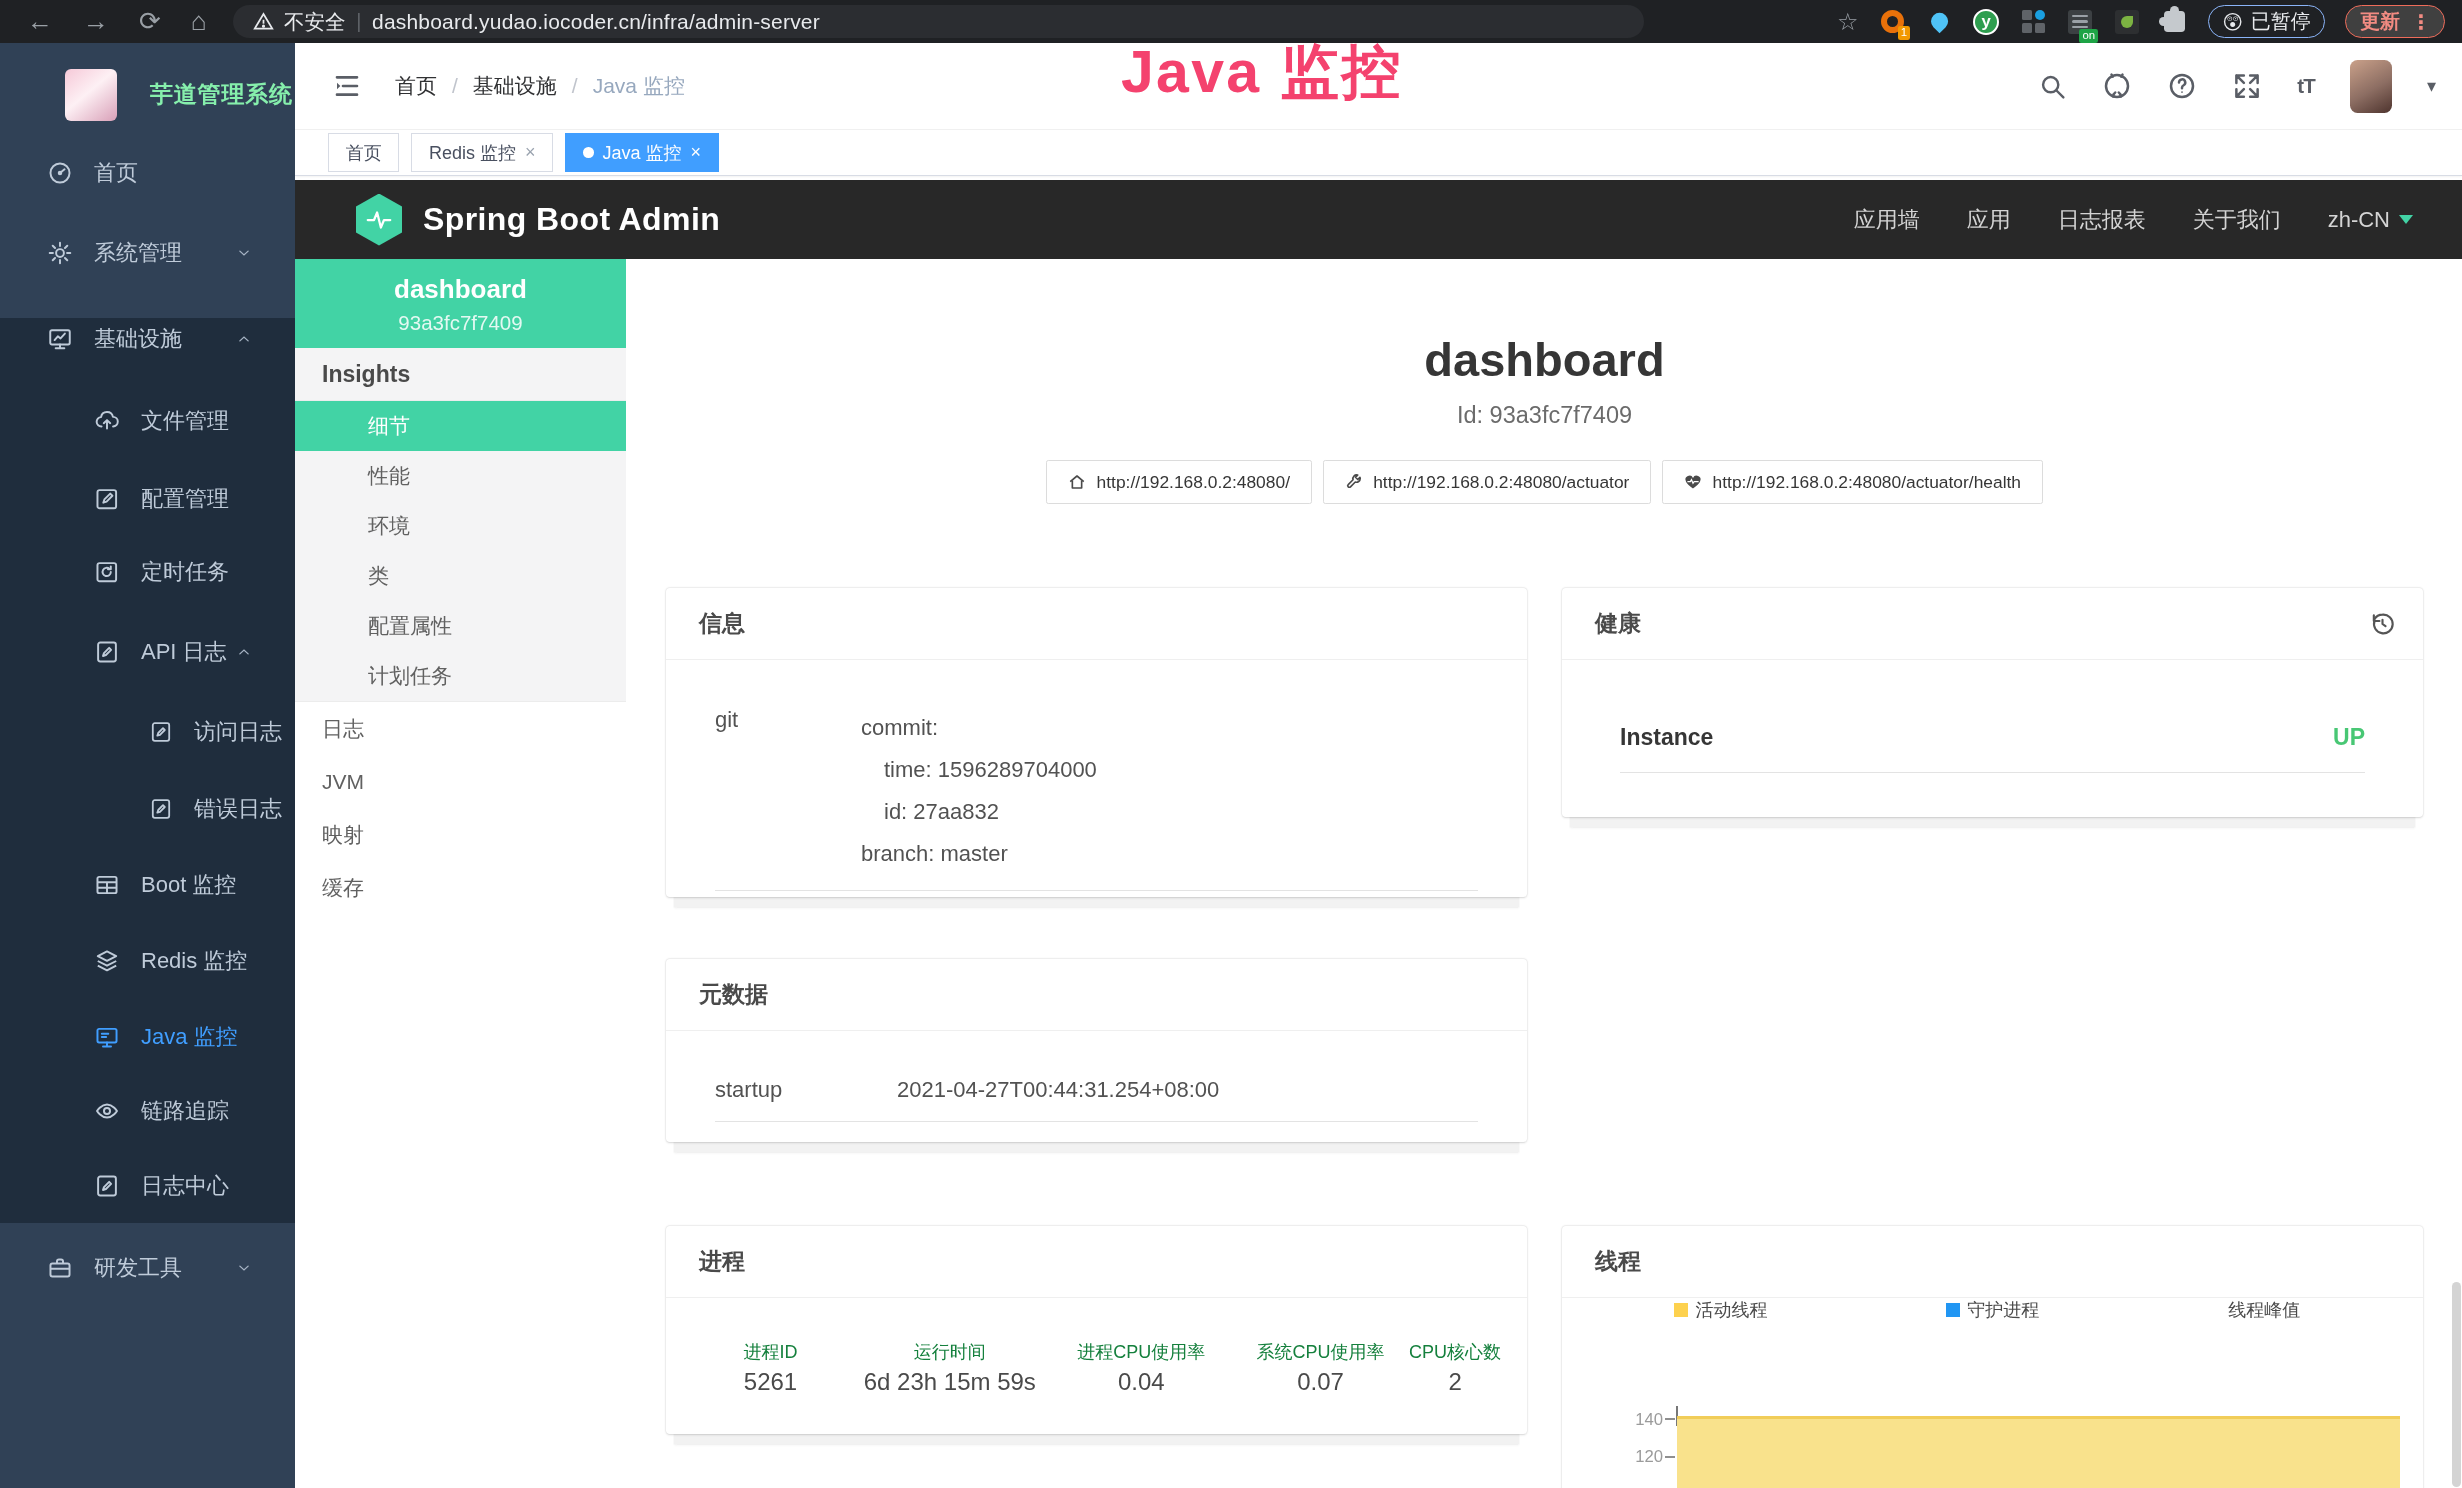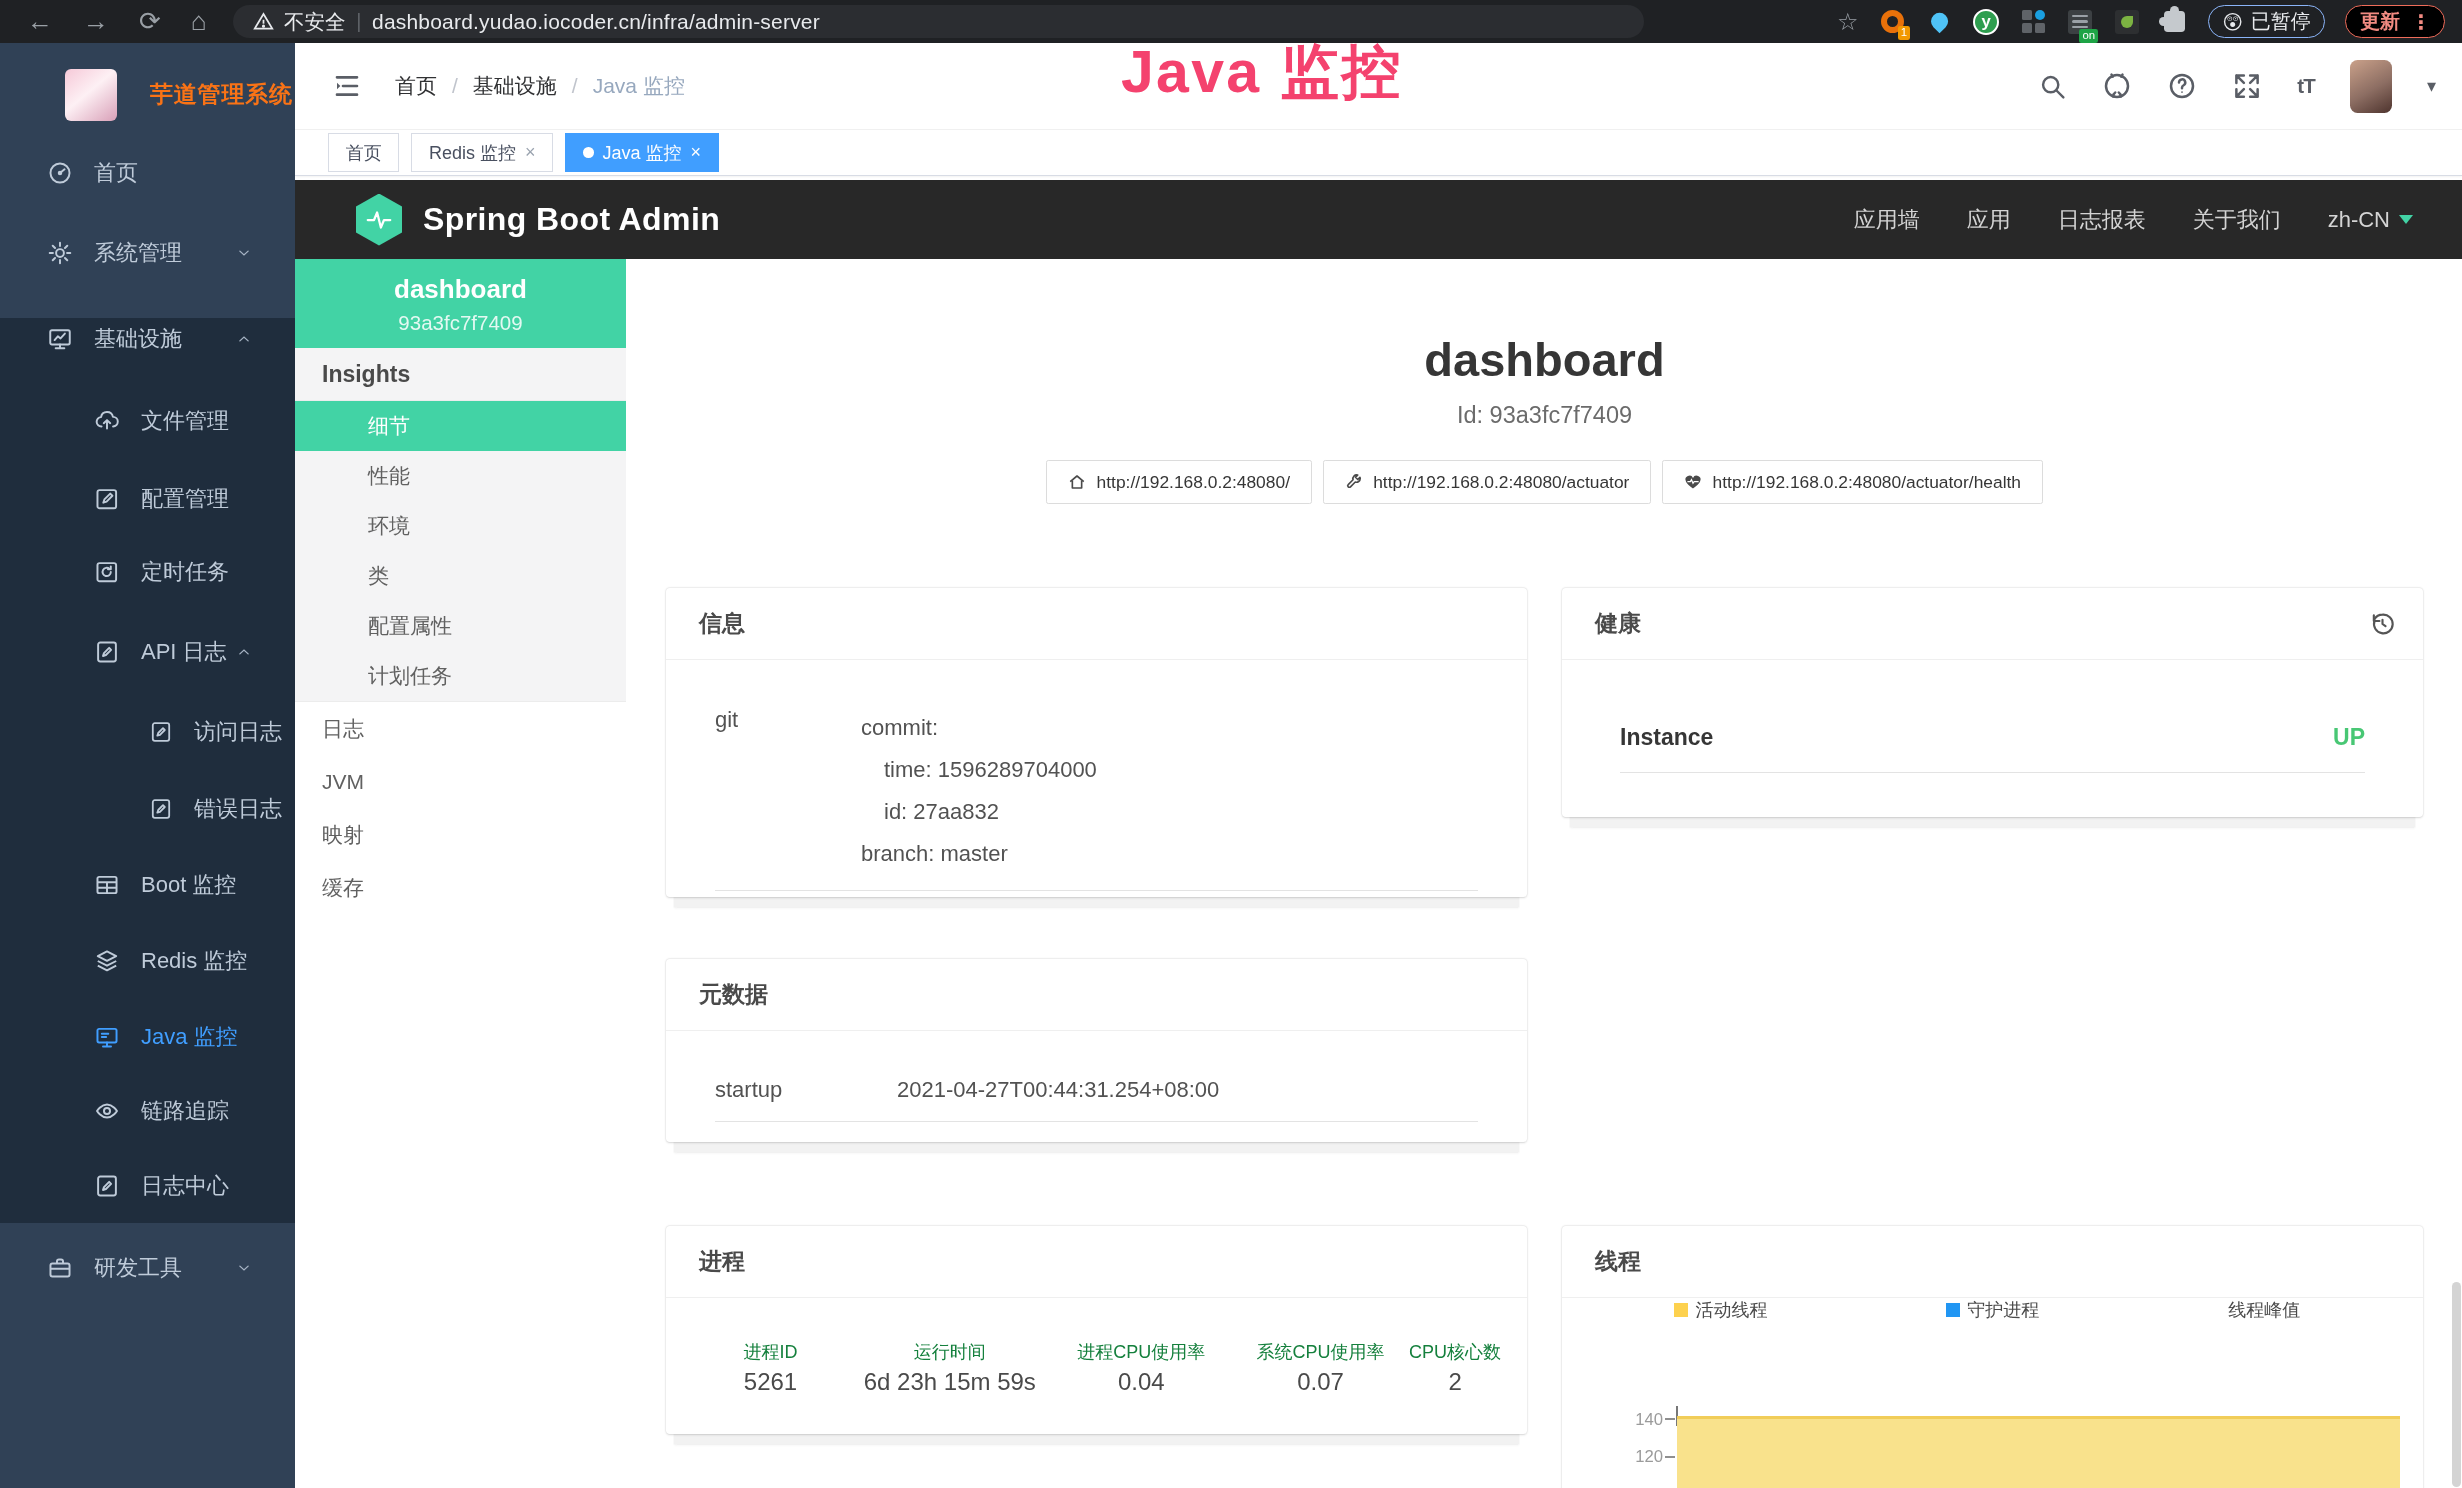--- a/index.html
+++ b/index.html
@@ -28,29 +28,29 @@
   .e-dark { width:24px; height:24px; background:#3c4043; border-radius:3px; display:flex; flex-direction:column; justify-content:center; gap:3px; padding:0 3.8px; }
   .e-dark i { height:2.3px; background:#9aa0a6; border-radius:1.5px; }
   .e-leaf { width:24px; height:24px; background:#2d2f31; border-radius:3px; display:flex; align-items:center; justify-content:center; }
   .e-leaf i { width:12px; height:12px; background:#7cb342; border-radius:50% 0 50% 50%; }
   .puzzle { position:relative; width:21px; height:21px; background:#c5c9cd; border-radius:3.8px; }
   .puzzle i { position:absolute; width:9px; height:9px; background:#c5c9cd; border-radius:50%; }
   .puzzle i.t { top:-4.6px; left:6px; } .puzzle i.l { left:-4.6px; top:6px; }
   .pill { height:33px; border-radius:16.7px; display:flex; align-items:center; gap:7.6px; padding:0 13.7px; font-size:20px; }
   .paused { border:1.5px solid #8ab4f8; color:#e8eaed; }
   .paused .face { font-size:20px; }
-  .update { border:1.5px solid #ef6c5a; background:#000000; color:#f28b82; gap:10.6px; font-weight:600;}
+  .update { border:1.5px solid #ef6c5a; background:#404040; color:#f28b82; gap:10.6px; font-weight:600;}
   .update .dots { font-size:20px; color:#f28b82; }
 
   
   .sidebar { position:absolute; left:0; top:43px; width:295px; height:1445px; background:#304156; z-index:10; }
   .submenu-bg { position:absolute; left:0; top:275px; width:100%; height:905px; background:#1f2d3d; }
   .logo-row { position:absolute; left:0; top:13.7px; width:100%; height:76px; display:flex; align-items:center; }
   .logo-img { width:52px; height:52px; margin-left:65px; border-radius:6px; background:linear-gradient(140deg,#f6c9d8 0%,#fdf0f4 45%,#d9a0b8 100%); }
-  .logo-title { margin-left:33px; color:#f97316; font-weight:700; font-size:23px; letter-spacing:0.8px; }
+  .logo-title { margin-left:33px; color:#86efac; font-weight:700; font-size:23px; letter-spacing:0.8px; }
   .s-item { position:absolute; left:0; width:100%; height:79px; display:flex; align-items:center; gap:21px; color:#bfcbd9; font-size:22px; cursor:pointer; }
   .s-item svg { flex:0 0 auto; }
   .lvl1 { padding-left:47px; } .lvl2 { padding-left:94px; } .lvl3 { padding-left:149px; }
   .s-item.active { color:#409eff; }
   .chev { position:absolute; right:42px; top:50%; transform:translateY(-50%); color:#a7b4c4; }
 
   
   .anav { position:absolute; left:295px; top:43px; width:2167px; height:87px; background:#fff; display:flex; align-items:center; border-bottom:0.8px solid #f0f0f0; }
   .hamburger { margin-left:36px; color:#5a5e66; }
   .bc { margin-left:32px; display:flex; align-items:center; font-size:21px; }

